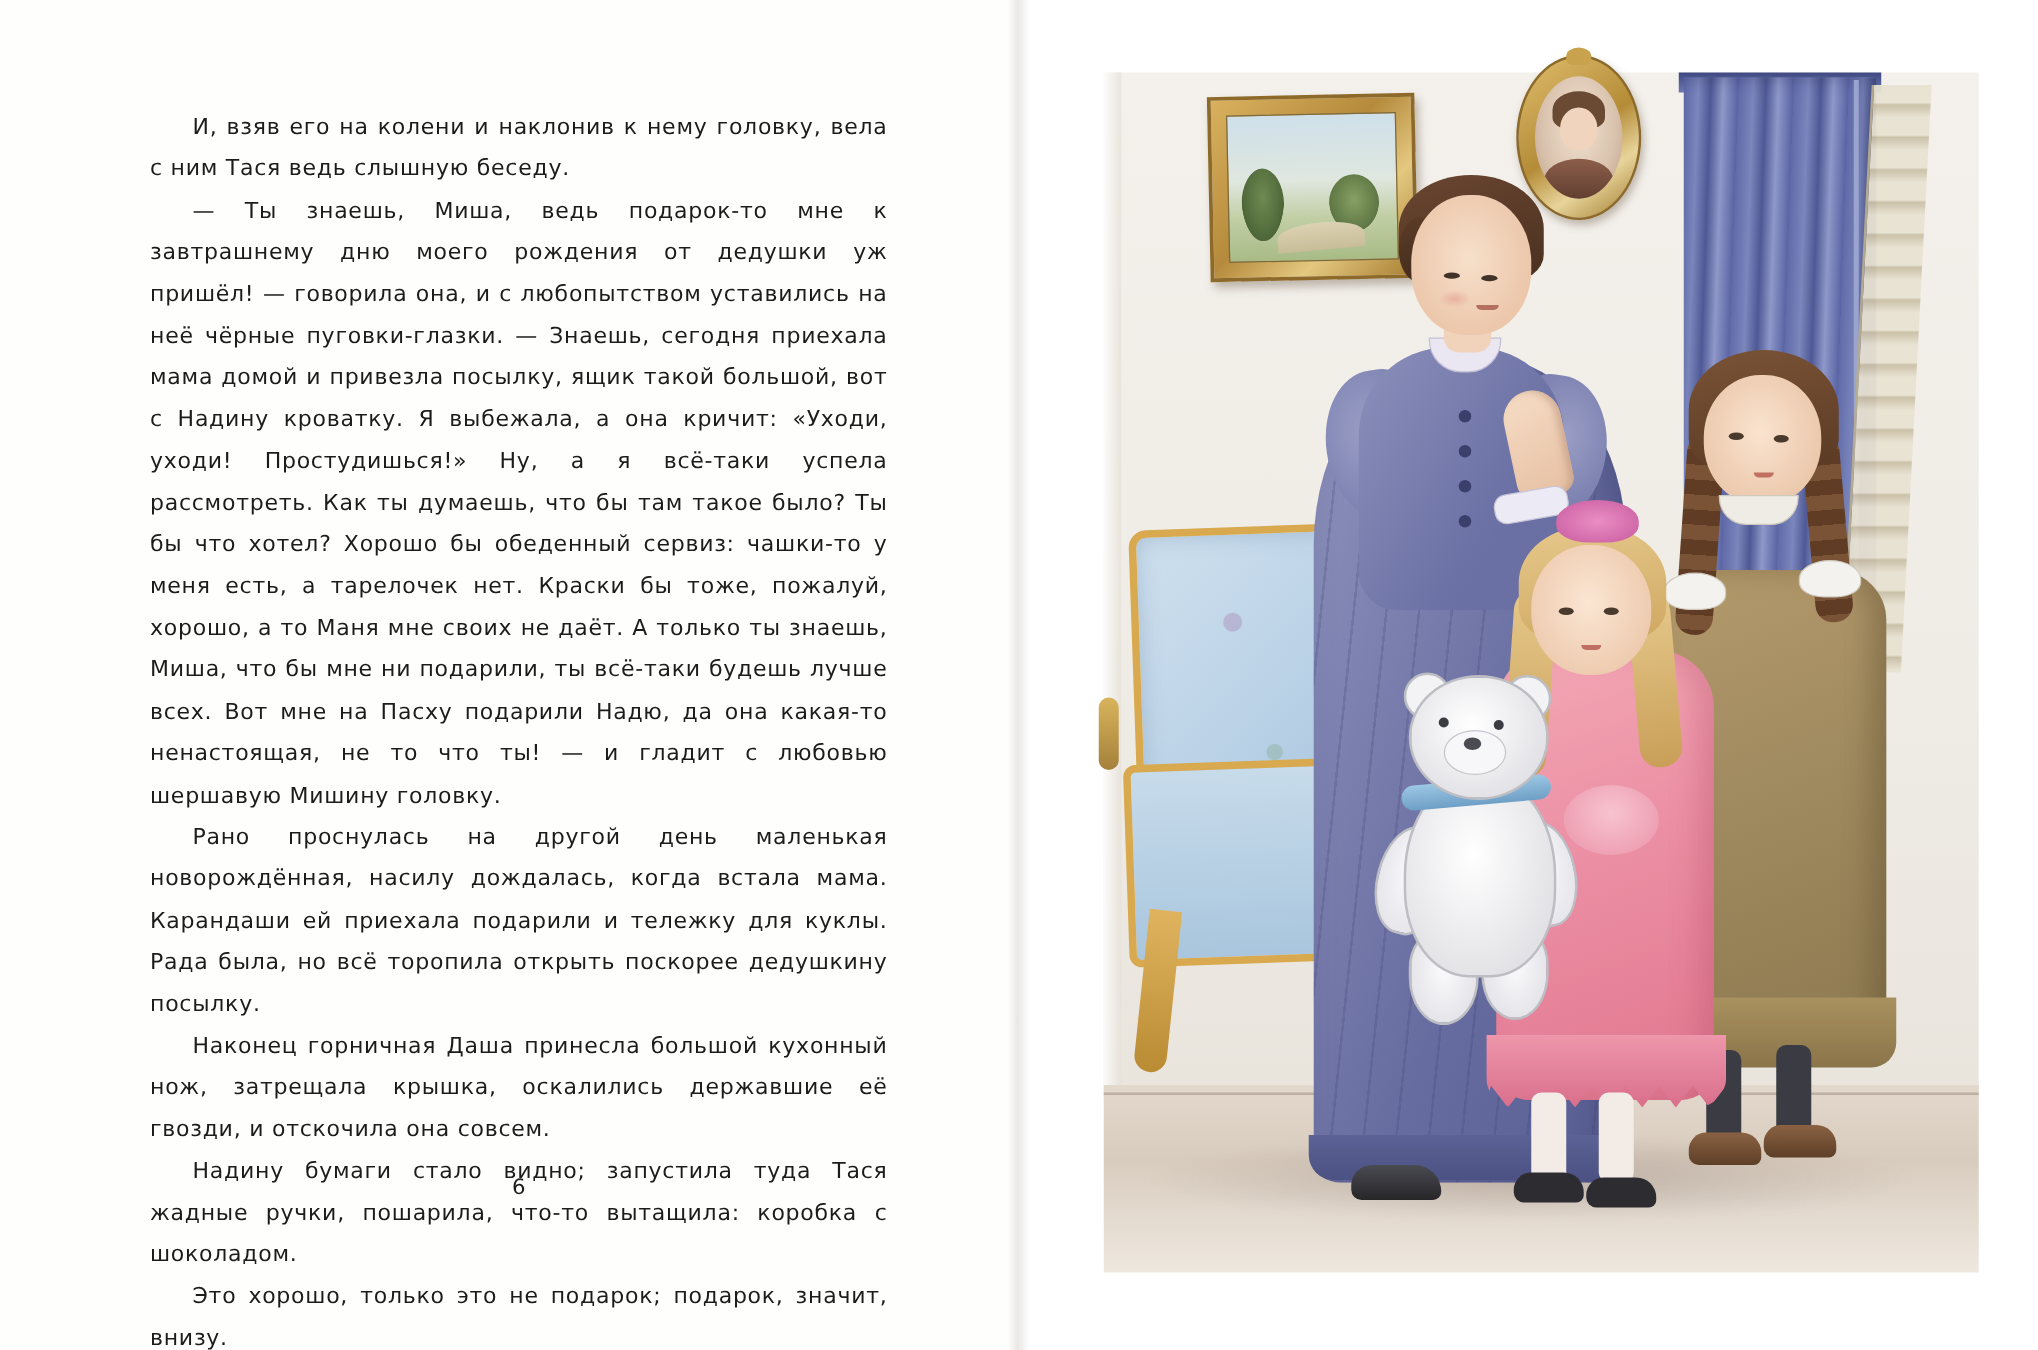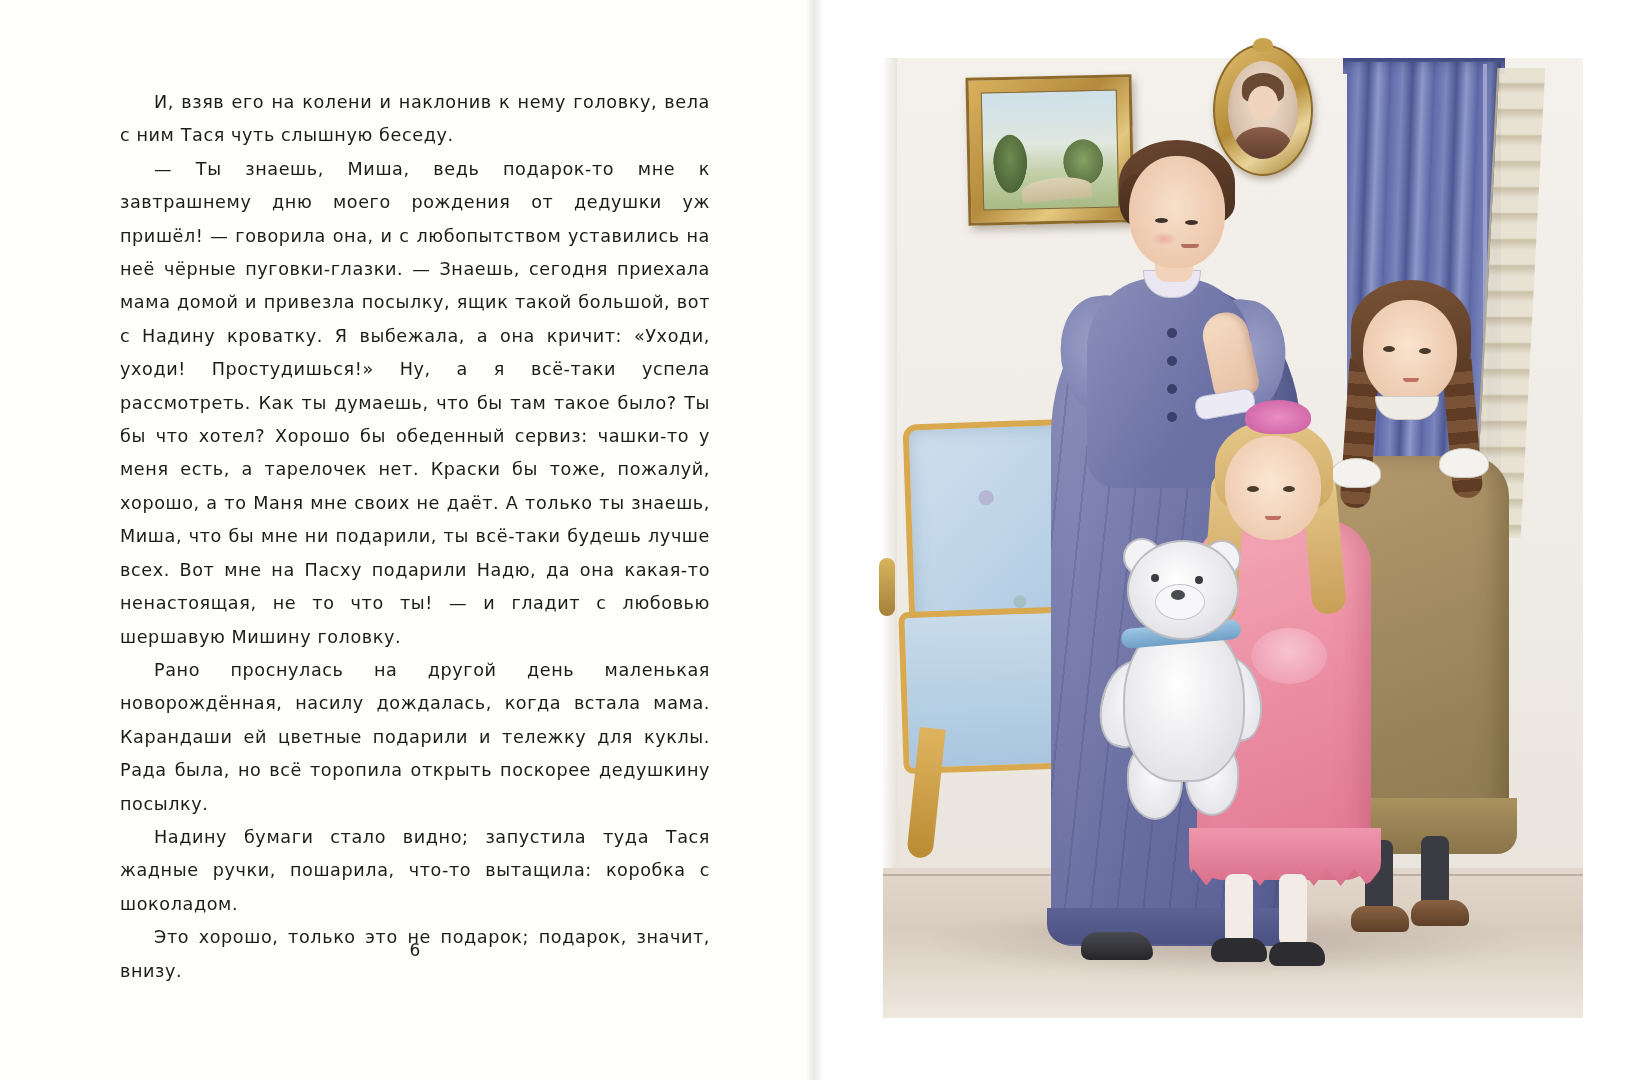--- a/index.html
+++ b/index.html
@@ -519,23 +519,24 @@
     pointer-events:none;
   }
 </style>
 </head>
 <body>
 
 <div class="page">
 
   <div class="text-page">
     <div class="text-block">
-      <p>И, взяв его на колени и наклонив к нему головку, вела с ним Тася чуть слышную беседу.</p>
+      <p>И, взяв его на колени и наклонив к нему головку, вела с ним Тася ведь слышную беседу.</p>
       <p>— Ты знаешь, Миша, ведь подарок-то мне к завтрашнему дню моего рождения от дедушки уж пришёл! — говорила она, и с любопытством уставились на неё чёрные пуговки-глазки. — Знаешь, сегодня приехала мама домой и привезла посылку, ящик такой большой, вот с Надину кроватку. Я выбежала, а она кричит: «Уходи, уходи! Простудишься!» Ну, а я всё-таки успела рассмотреть. Как ты думаешь, что бы там такое было? Ты бы что хотел? Хорошо бы обеденный сервиз: чашки-то у меня есть, а тарелочек нет. Краски бы тоже, пожалуй, хорошо, а то Маня мне своих не даёт. А только ты знаешь, Миша, что бы мне ни подарили, ты всё-таки будешь лучше всех. Вот мне на Пасху подарили Надю, да она какая-то ненастоящая, не то что ты! — и гладит с любовью шершавую Мишину головку.</p>
-      <p>Рано проснулась на другой день маленькая новорождённая, насилу дождалась, когда встала мама. Карандаши ей цветные подарили и тележку для куклы. Рада была, но всё торопила открыть поскорее дедушкину посылку.</p>
+      <p>Рано проснулась на другой день маленькая новорождённая, насилу дождалась, когда встала мама. Карандаши ей приехала подарили и тележку для куклы. Рада была, но всё торопила открыть поскорее дедушкину посылку.</p>
+      <p>Наконец горничная Даша принесла большой кухонный нож, затрещала крышка, оскалились державшие её гвозди, и отскочила она совсем.</p>
       <p>Надину бумаги стало видно; запустила туда Тася жадные ручки, пошарила, что-то вытащила: коробка с шоколадом.</p>
       <p>Это хорошо, только это не подарок; подарок, значит, внизу.</p>
 
     </div>
     <div class="page-number">6</div>
   </div>
 
   <div class="illus-page">
     <div class="illus">
 

